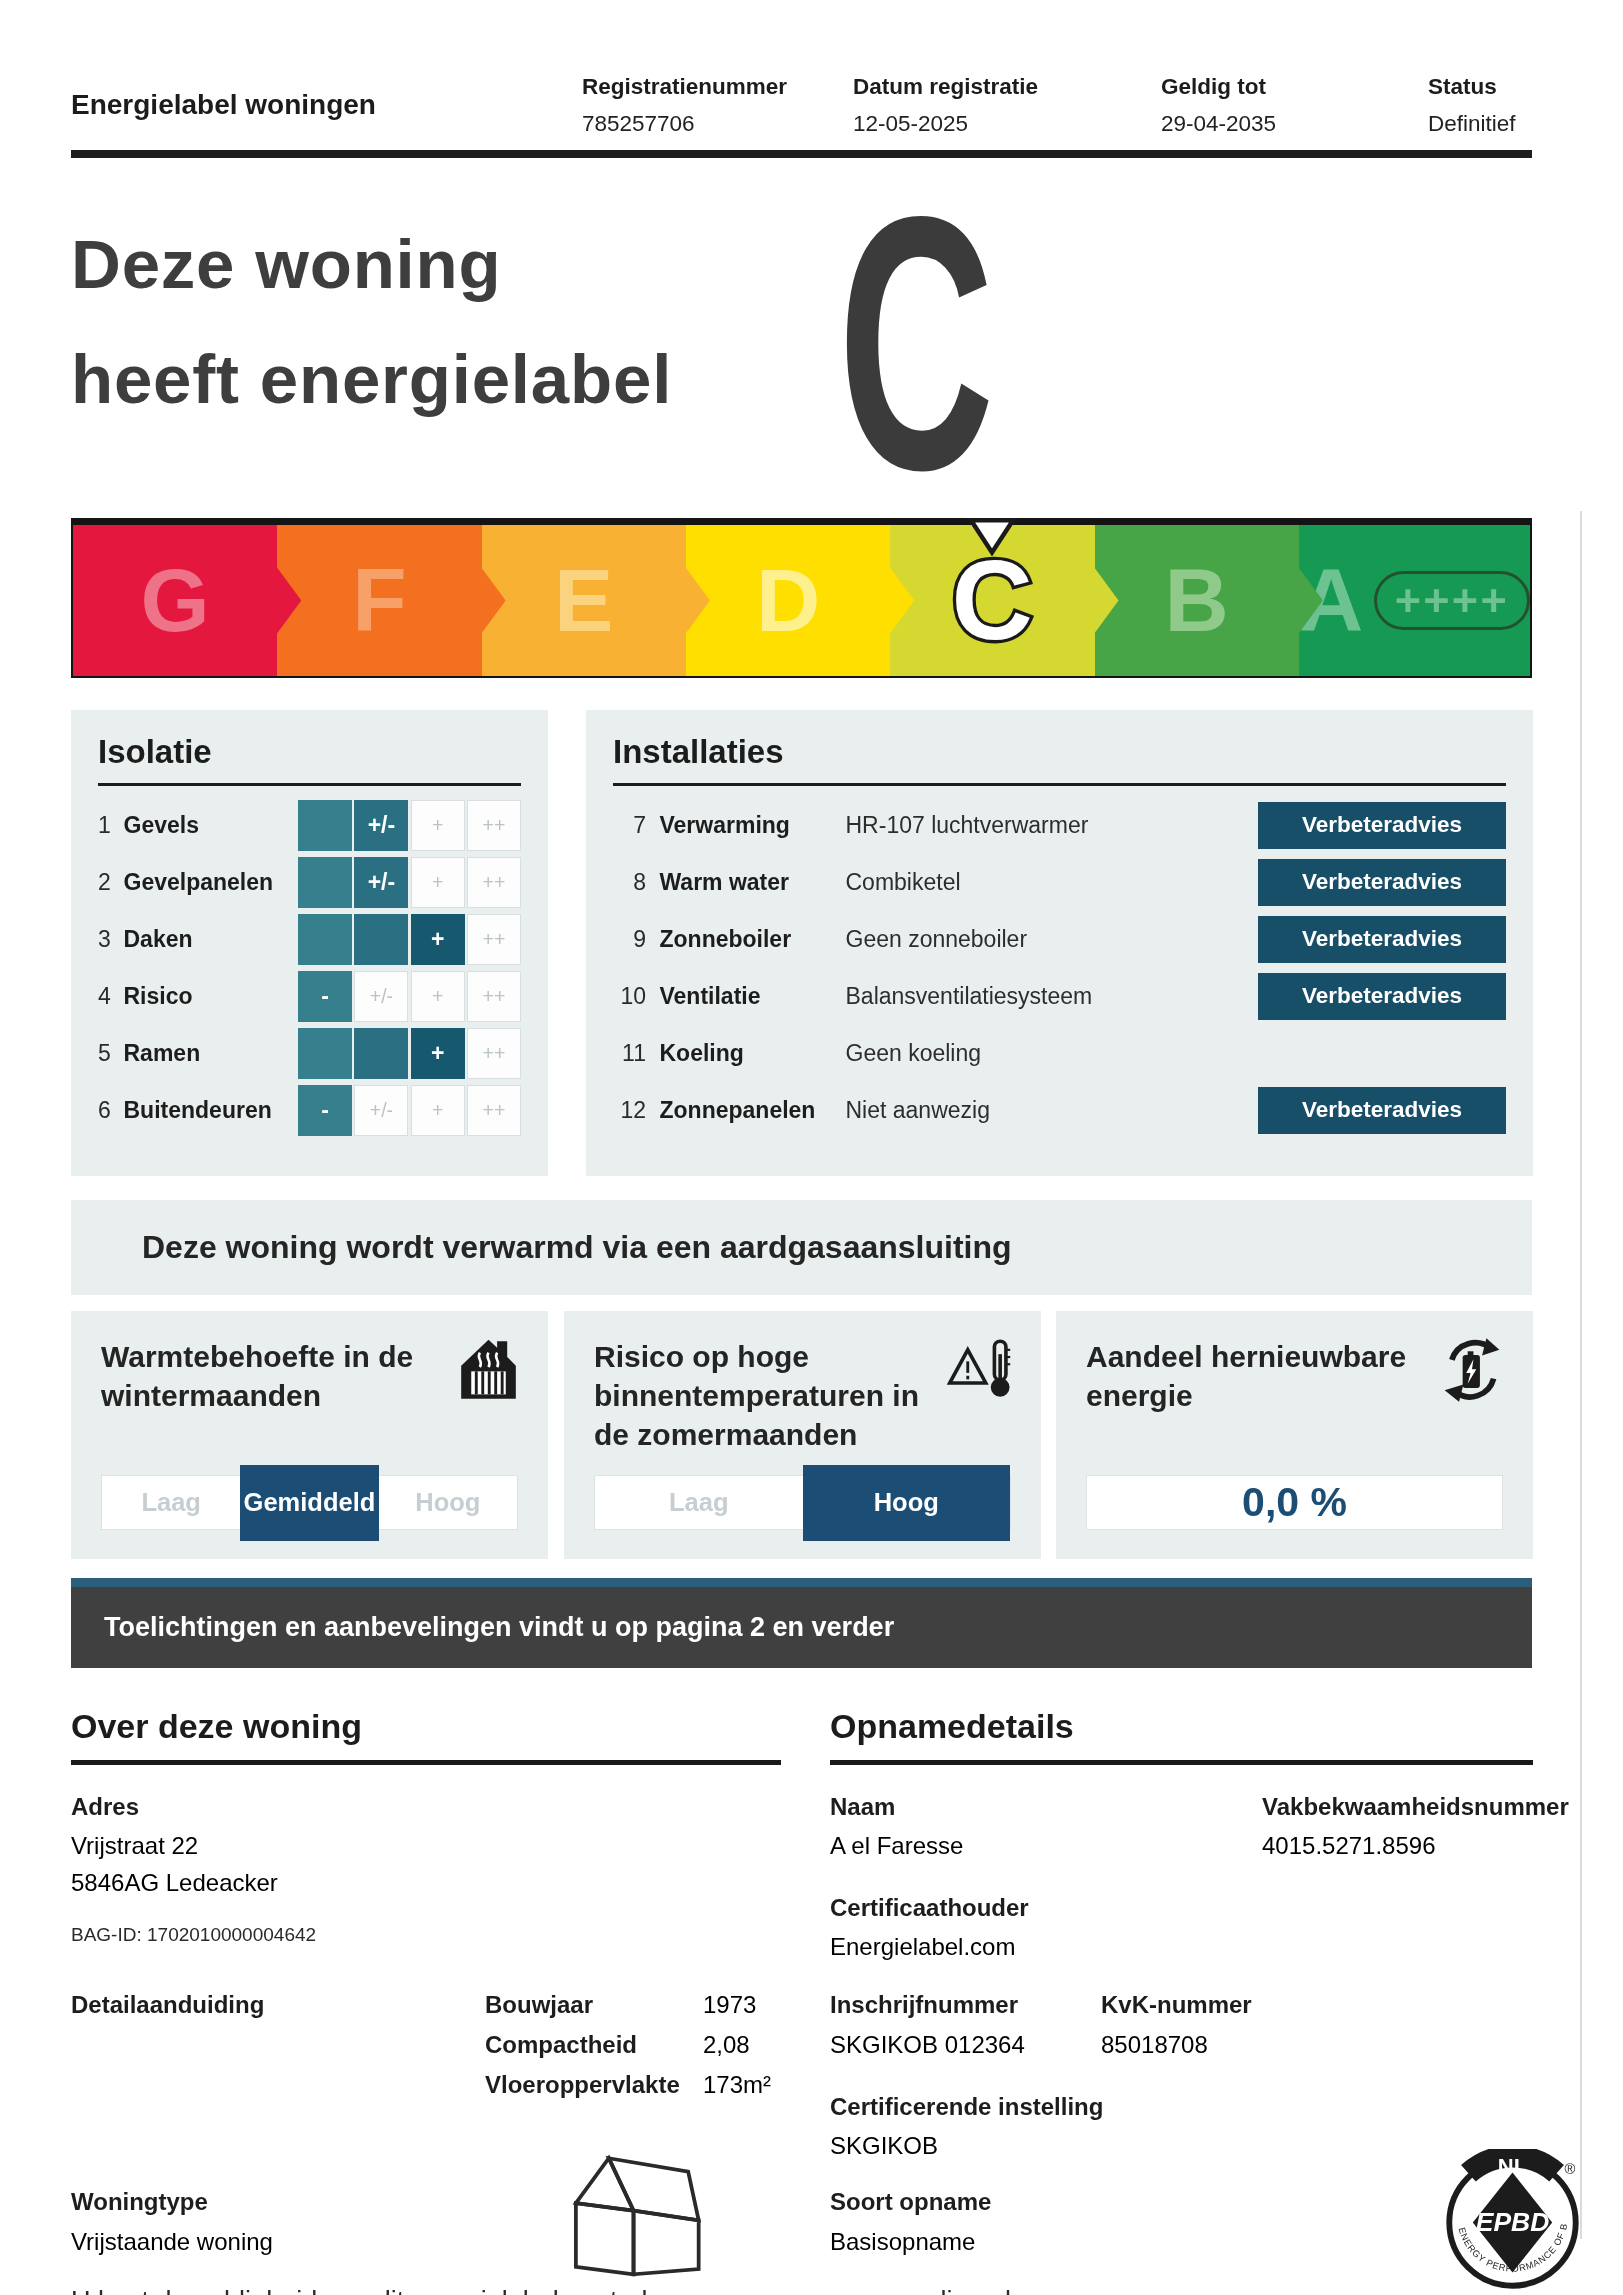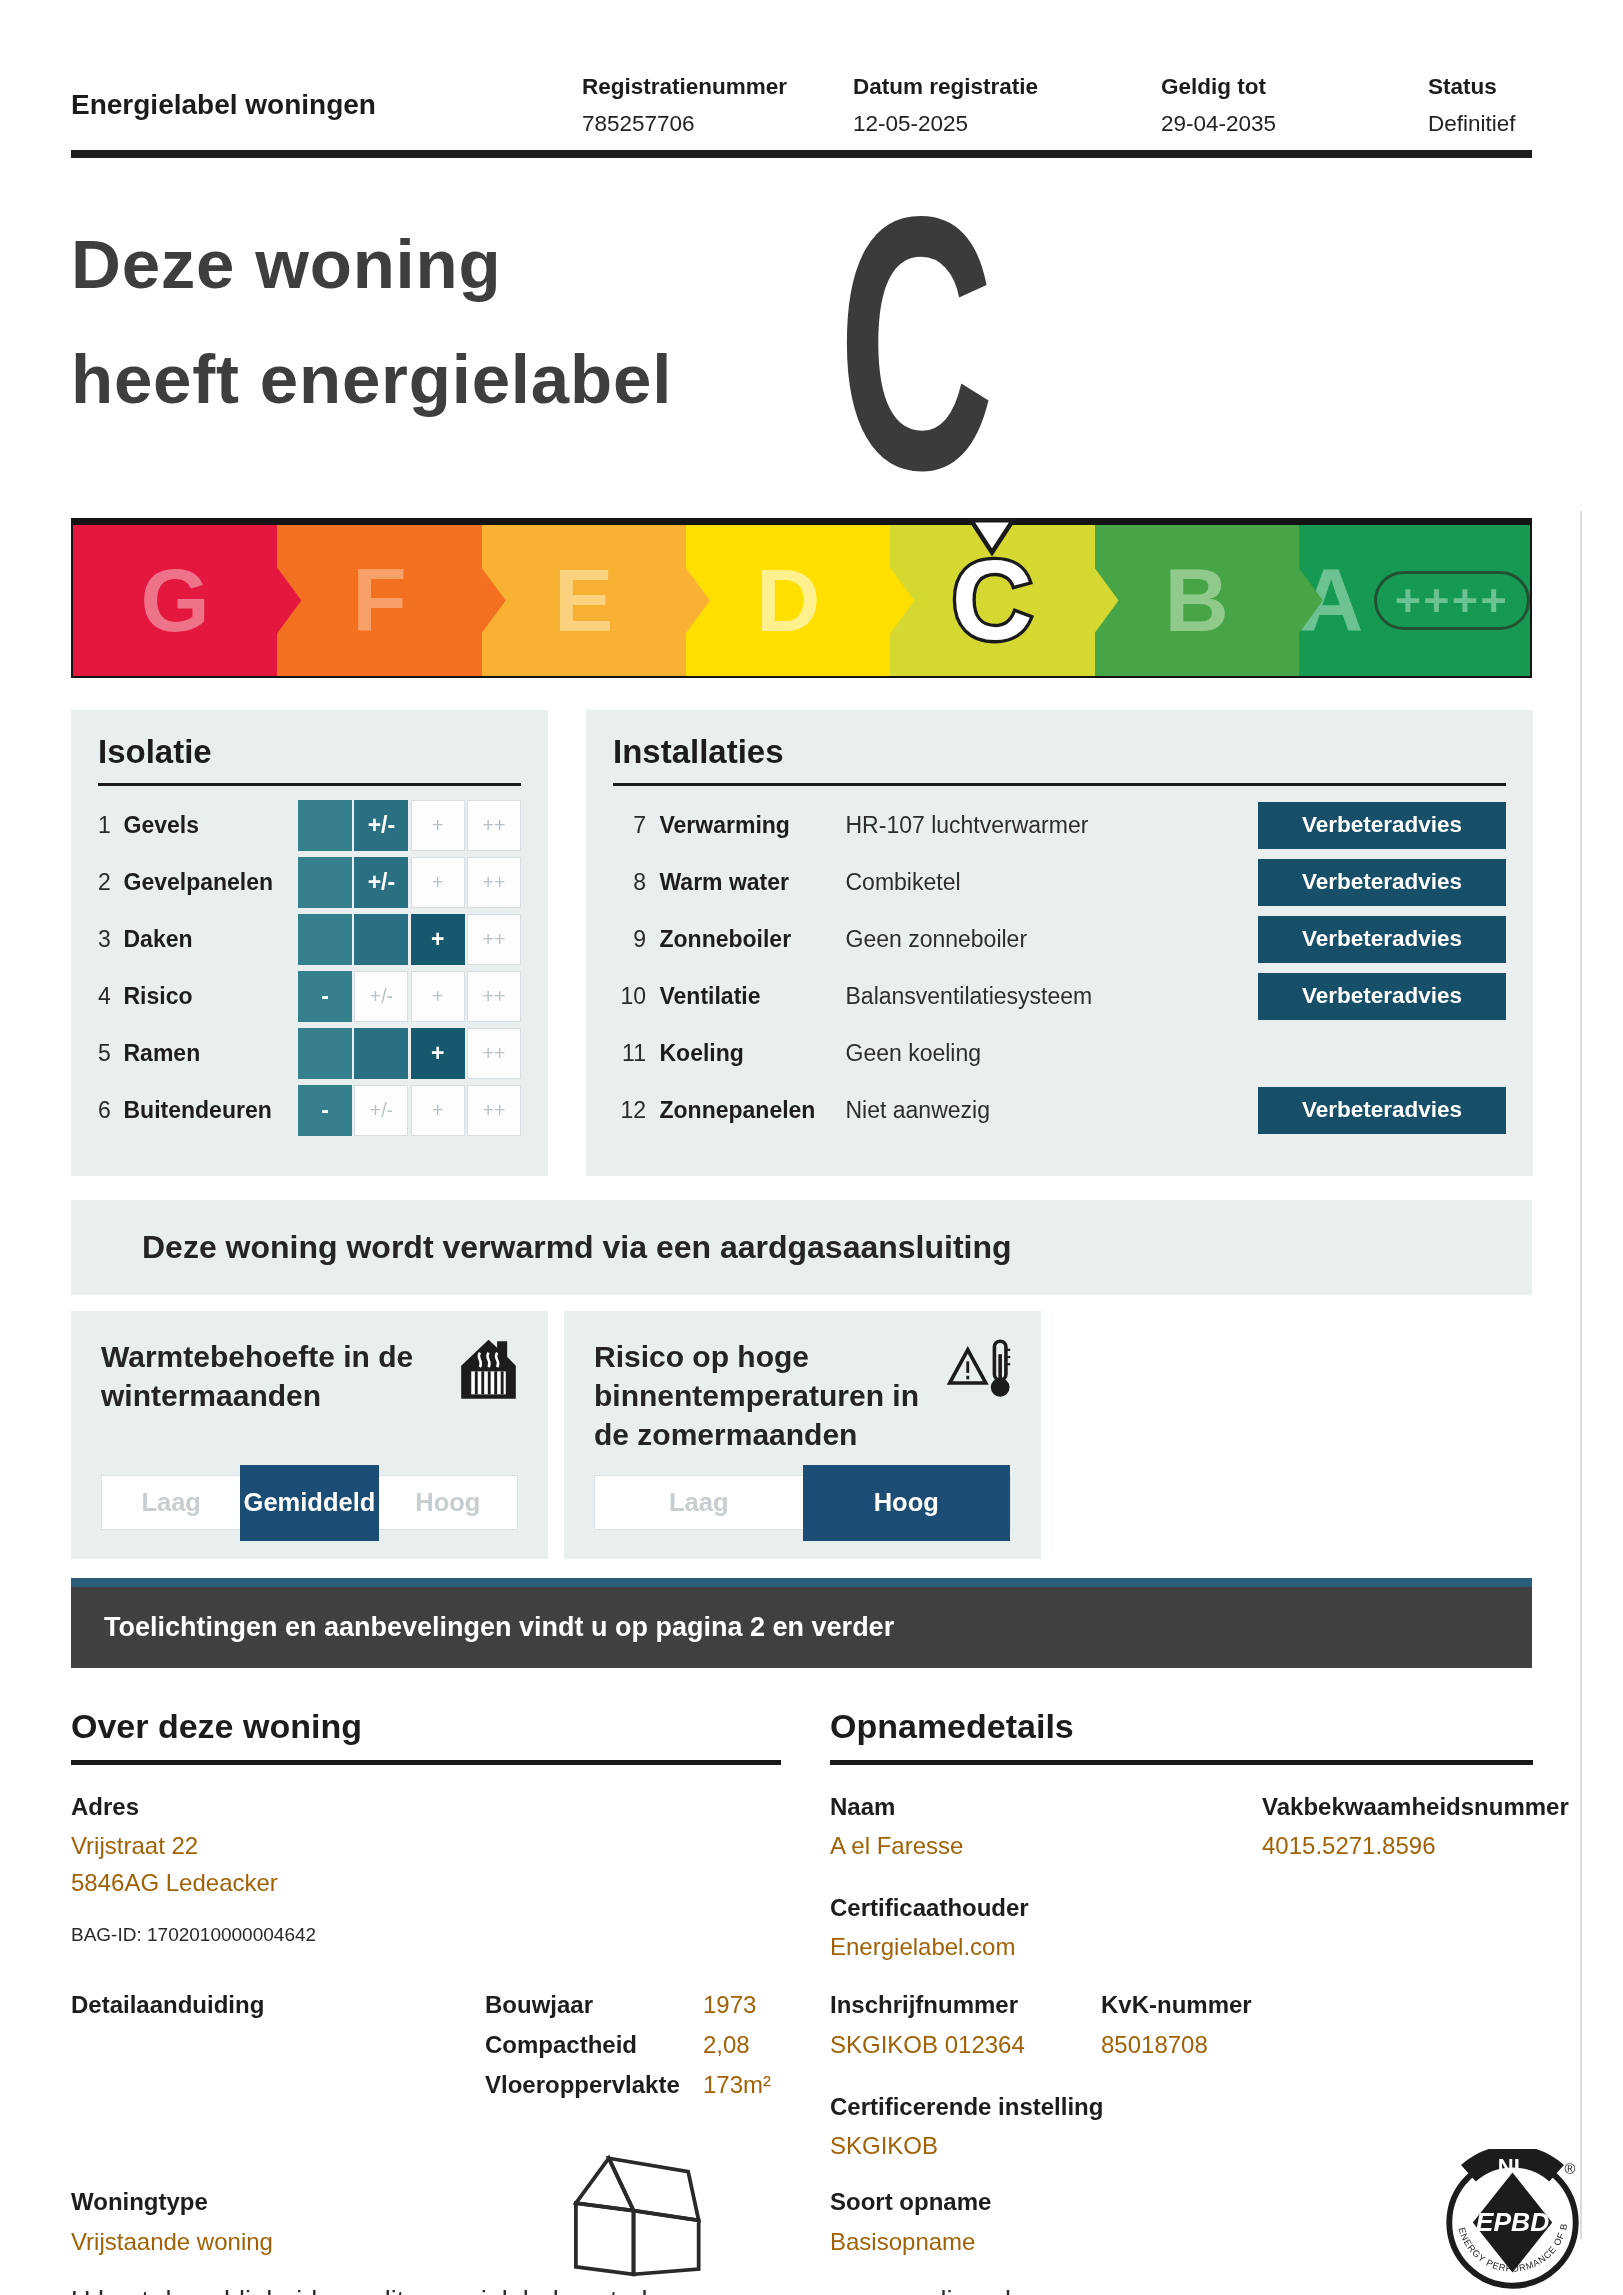--- a/index.html
+++ b/index.html
@@ -72,21 +72,21 @@
   .value-big{flex:1;display:flex;align-items:center;justify-content:center;font-size:41px;
              font-weight:bold;color:#1c4d74;}
 
   
   .info-banner{position:absolute;left:71px;top:1578px;width:1461px;height:90px;background:#404040;
                border-top:9.8px solid #2b5e7b;box-sizing:border-box;display:flex;align-items:center;
                padding-left:33px;}
   .info-banner span{color:#ffffff;font-weight:bold;font-size:27px;}
 
   .lbl{font-size:24px;font-weight:bold;color:#1d1d1d;}
-  .val{font-size:24px;color:#a16207;}
+  .val{font-size:24px;color:#000000;}
 
   .footer{position:absolute;left:71px;top:2277px;width:1428px;height:19px;overflow:hidden;
           font-size:27px;line-height:48px;color:#2a2a2a;}
   .artifact{position:absolute;left:1580px;top:511px;width:2.3px;height:1728px;background:#d8dcde;}
   svg text{font-family:"Liberation Sans",sans-serif;}
 </style>
 </head>
 <body>
 
 <div class="page">
@@ -302,20 +302,35 @@
       <line x1="86" y1="22" x2="92" y2="22" stroke="#1c1c1c" stroke-width="3"></line>
       <line x1="86" y1="32" x2="92" y2="32" stroke="#1c1c1c" stroke-width="3"></line>
       <line x1="86" y1="42" x2="92" y2="42" stroke="#1c1c1c" stroke-width="3"></line>
     </svg>
     <div class="track">
       <div class="opt">Laag</div>
       <div class="opt sel">Hoog</div>
     </div>
   </div>
 
+  <div class="ibox" style="left:1056px;">
+    <div class="ibox-title">Aandeel hernieuwbare energie</div>
+    <svg class="ibox-icon" width="72" height="72" viewBox="0 0 100 100">
+      <path d="M22 36 A34 34 0 0 1 76 20" fill="none" stroke="#1c1c1c" stroke-width="8"></path>
+      <polygon points="70,6 88,22 64,30" fill="#1c1c1c"></polygon>
+      <path d="M80 62 A34 34 0 0 1 26 80" fill="none" stroke="#1c1c1c" stroke-width="8"></path>
+      <polygon points="32,94 12,78 38,70" fill="#1c1c1c"></polygon>
+      <rect x="44" y="24" width="8" height="6" fill="#1c1c1c"></rect>
+      <rect x="37" y="29" width="24" height="46" rx="4" fill="#1c1c1c"></rect>
+      <polygon points="52,35 42,54 48,54 44,69 56,49 50,49" fill="#ffffff"></polygon>
+    </svg>
+    <div class="track">
+      <div class="value-big">0,0 %</div>
+    </div>
+  </div>
 
   <div class="info-banner">
     <span>Toelichtingen en aanbevelingen vindt u op pagina 2 en verder</span>
   </div>
 
   <div class="abs h2" style="left:71px;top:1707px;">Over deze woning</div>
   <div class="rule" style="left:71px;top:1760px;width:710px;"></div>
 
   <div class="abs lbl" style="left:71px;top:1793px;">Adres</div>
   <div class="abs val" style="left:71px;top:1832px;">Vrijstraat 22</div>

